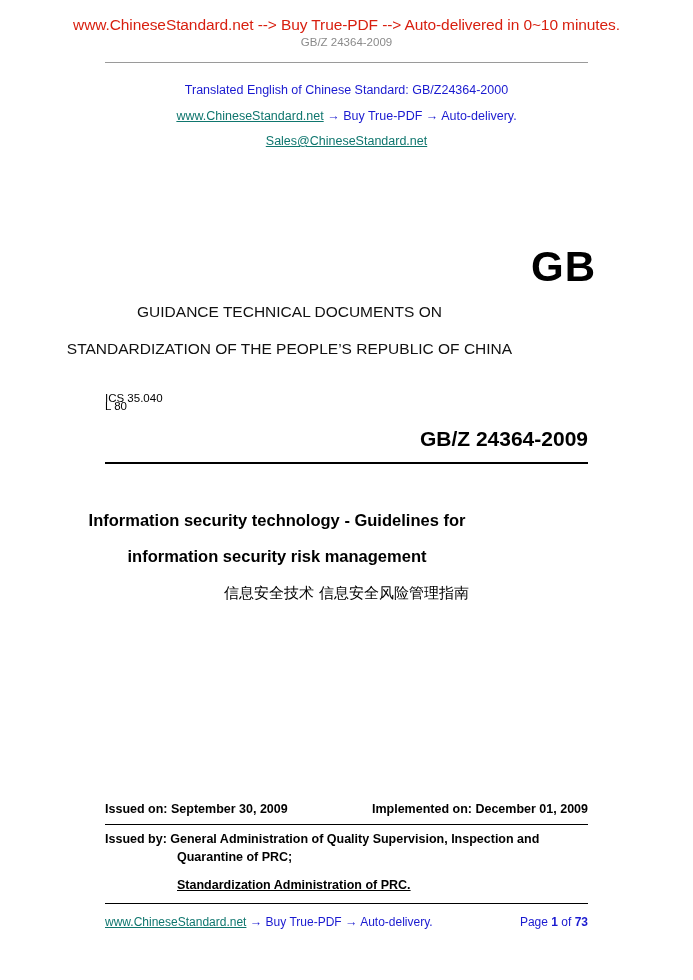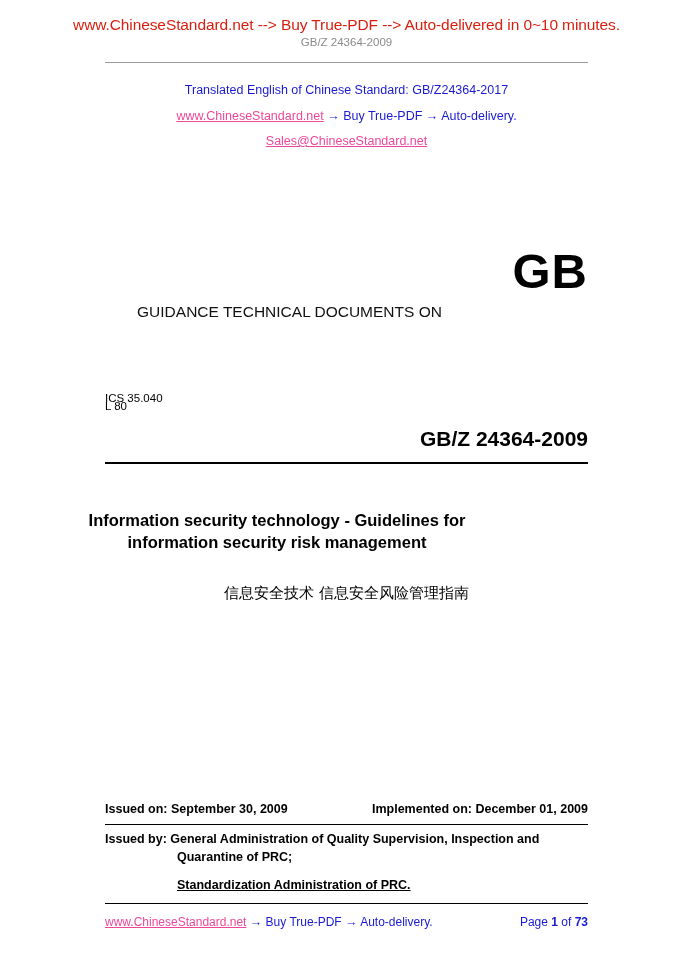--- a/index.html
+++ b/index.html
@@ -60,32 +60,32 @@
     text-align: center;
     font-size: 12.5px;
     color: #1a1ad0;
   }
   .trans-1 { top: 83px; }
   .trans-2 { top: 109px; }
   .trans-3 { top: 134px; }
   .trans-1 .txt { color: #1a1ad0; }
   .link-u {
     text-decoration: underline;
-    color: #ec4899;
+    color: #0f766e;
   }
   .arrow { font-size: 12.5px; }
 
   
   .gb-mark {
     position: absolute;
     top: 243px;
-    left: 0;
+    left: 8px;
     width: 588px;
     text-align: right;
-    font-size: 49px;
+    font-size: 42px;
     font-weight: bold;
     letter-spacing: 1px;
     color: #000;
   }
 
   
   .guid-line {
     position: absolute;
     left: 0;
     width: 579px;
@@ -126,21 +126,21 @@
   
   .title-en {
     position: absolute;
     left: 0;
     width: 554px;
     text-align: center;
     font-size: 16.5px;
     font-weight: bold;
   }
   .title-en-1 { top: 511px; }
-  .title-en-2 { top: 533px; }
+  .title-en-2 { top: 547px; }
   .title-cn {
     position: absolute;
     top: 584px;
     left: 0;
     width: 693px;
     text-align: center;
     font-size: 15px;
     font-family: "DejaVu Sans", sans-serif;
   }
 
@@ -192,38 +192,39 @@
 <body>
 
 <div class="page">
 
   <div class="promo">www.ChineseStandard.net --&gt; Buy True-PDF --&gt; Auto-delivered in 0~10 minutes.</div>
   <div class="doc-code-top">GB/Z 24364-2009</div>
 
   <div class="rule rule-top"></div>
 
   <div class="trans-line trans-1">
-    <span class="txt">Translated English of Chinese Standard: GB/Z24364-2017</span>
+    <span class="txt">Translated English of Chinese Standard: GB/Z24364-2000</span>
   </div>
 
   <div class="trans-line trans-2">
     <span class="link-u">www.ChineseStandard.net</span>
     <span class="arrow">→</span>
     <span>Buy True-PDF</span>
     <span class="arrow">→</span>
     <span>Auto-delivery.</span>
   </div>
 
   <div class="trans-line trans-3">
     <span class="link-u">Sales@ChineseStandard.net</span>
   </div>
 
   <div class="gb-mark">GB</div>
 
   <div class="guid-line guid-1">GUIDANCE TECHNICAL DOCUMENTS ON</div>
+  <div class="guid-line guid-2">STANDARDIZATION OF THE PEOPLE’S REPUBLIC OF CHINA</div>
 
   <div class="ics">ICS 35.040</div>
   <div class="lcode">L  80</div>
 
   <div class="std-no">GB/Z 24364-2009</div>
   <div class="rule rule-mid"></div>
 
   <div class="title-en title-en-1">Information security technology - Guidelines for</div>
   <div class="title-en title-en-2">information security risk management</div>
   <div class="title-cn">信息安全技术  信息安全风险管理指南</div>

